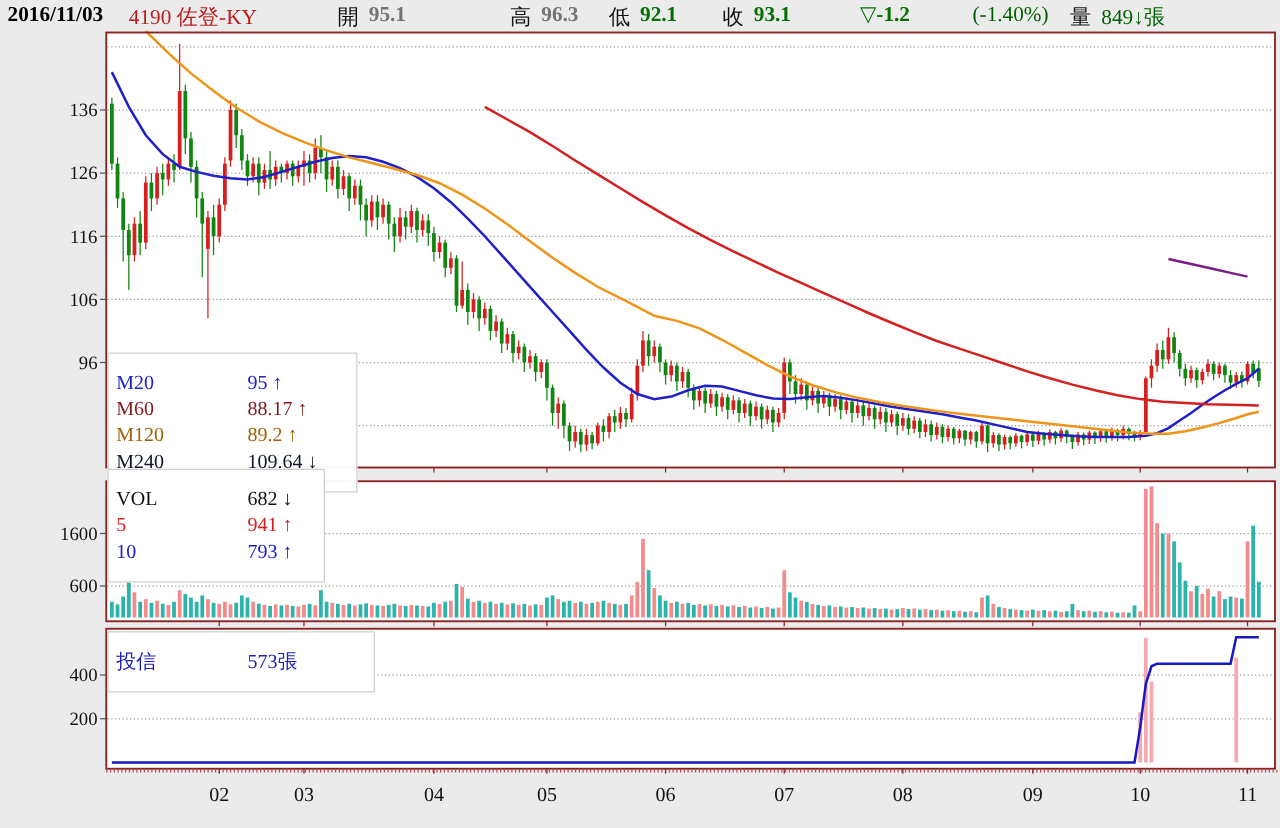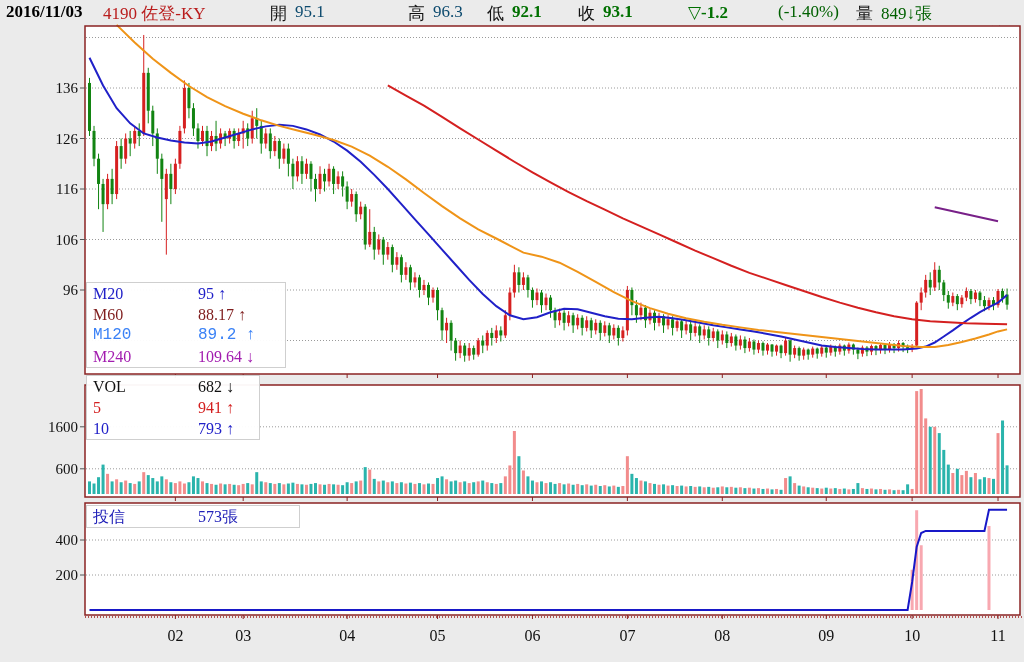--- a/index.html
+++ b/index.html
@@ -1,31 +1,31 @@
 <!DOCTYPE html>
 <html><head>
 <meta charset="utf-8">
 <style>
   html,body{margin:0;padding:0;}
   body{width:1024px;height:662px;background:#ebebeb;position:relative;overflow:hidden;
        font-family:"Liberation Serif","DejaVu Serif",serif;}
   #topbar{position:absolute;left:0;top:0;width:1024px;height:29px;background:#ebebeb;font-size:17px;color:#111;}
   #topbar span{position:absolute;top:2px;white-space:nowrap;}
   .lab{color:#111;}
-  .red{color:#0c4a6e;font-weight:normal;}
+  .red{color:#737373;font-weight:bold;}
   .grn{color:#007000;font-weight:bold;}
   .dgrn{color:#006000;}
   .navy{color:#333366;margin-top:20px;}
   .date{font-weight:bold;color:#000;}
   .sym{color:#b91c1c;}
   svg{position:absolute;left:0;top:0;}
   .legend{position:absolute;background:rgba(255,255,255,.96);border:1px solid #cfcfcf;
-          font-size:16px;line-height:21px;padding:0 6px;z-index:5;}
+          font-size:16px;line-height:21px;padding:13px 6px;z-index:5;}
   .legend .row{display:grid;grid-template-columns:105px auto;}
-  .c-m20{color:#2020c8;} .c-m60{color:#7f1d1d;} .c-m120{color:#3b82f6;font-family:Liberation Mono, monospace;} .c-m240{color:#a21caf;}
+  .c-m20{color:#2020c8;} .c-m60{color:#7f1d1d;} .c-m120{color:#a16207;} .c-m240{color:#0f172a;}
   .c-vol{color:#111;} .c-v5{color:#d42020;} .c-v10{color:#2020c8;} .c-fund{color:#2020b8;}
 </style>
 </head>
 <body>
 
 <div id="topbar">
   <span class="date" style="left:6px">2016/11/03</span>
   <span class="sym" style="left:103px">4190 佐登-KY</span>
   <span class="lab" style="left:270px">開</span>
   <span class="red" style="left:295px">95.1</span>

